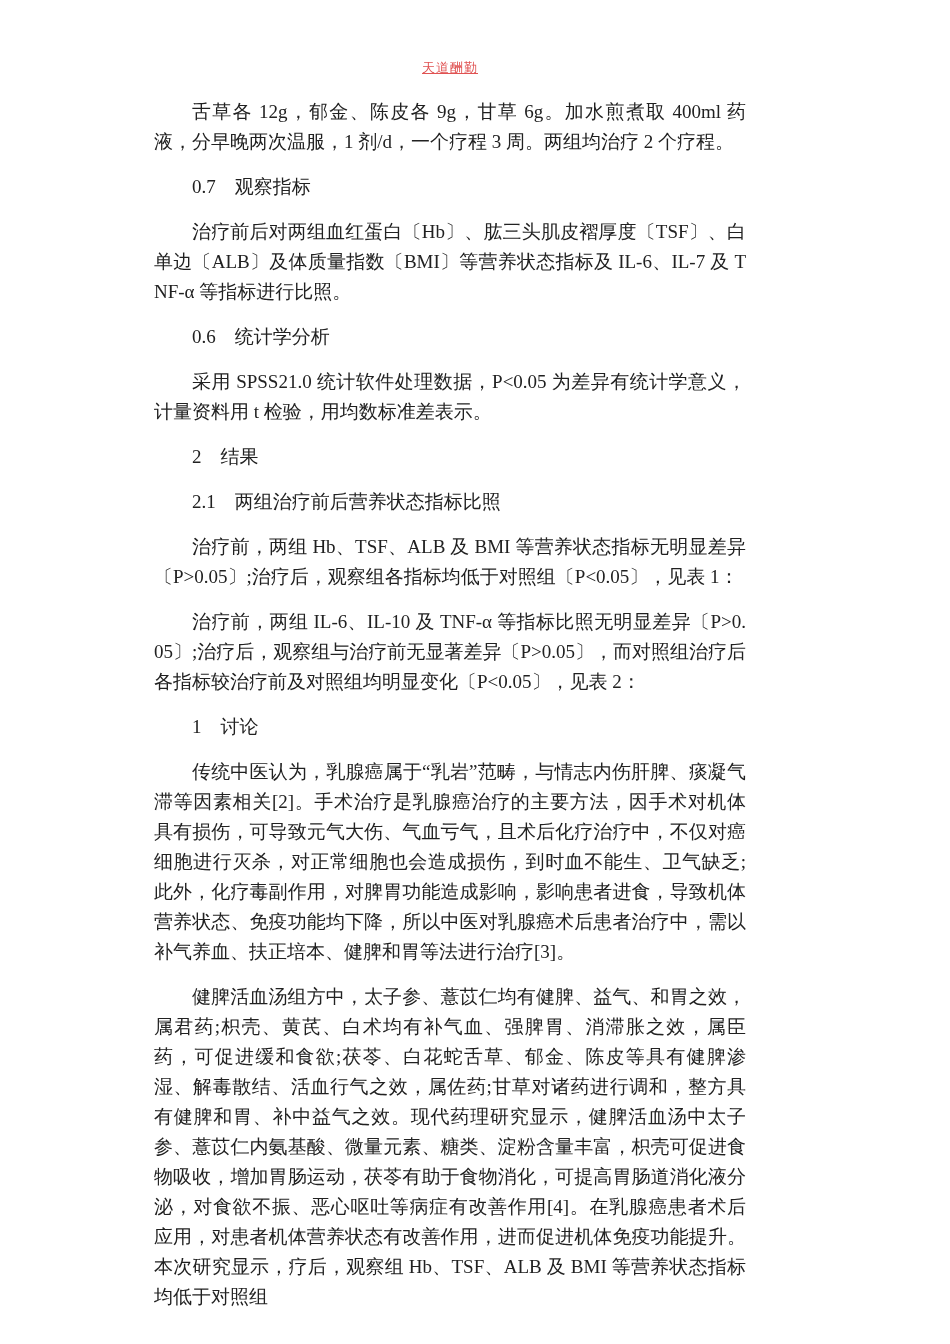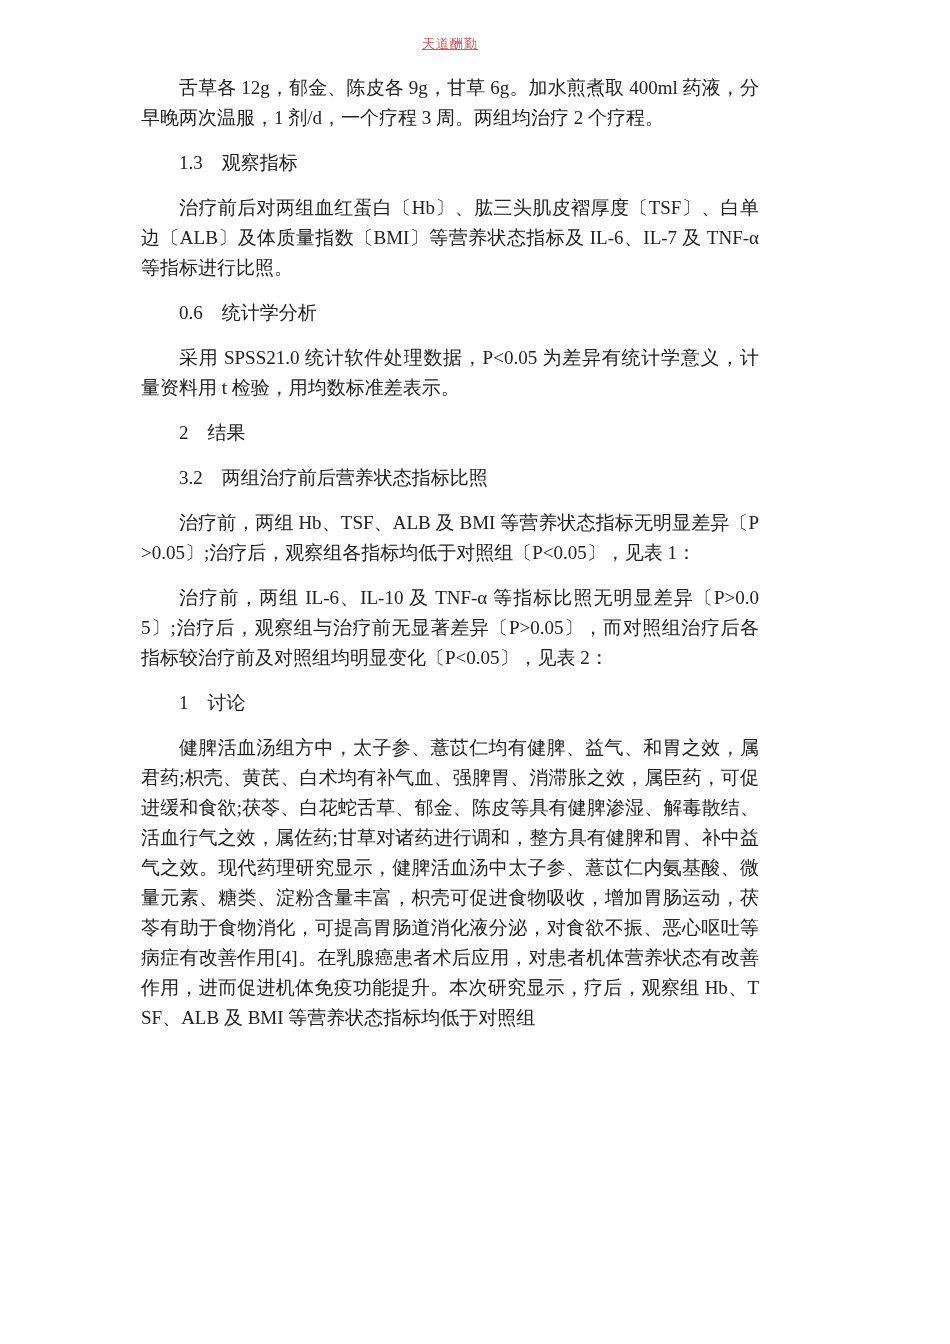--- a/index.html
+++ b/index.html
@@ -11,58 +11,59 @@
     width: 950px;
     height: 1344px;
     overflow: hidden;
     font-family: "Liberation Serif", "DejaVu Serif", serif;
     color: #212121;
   }
   .page {
     box-sizing: border-box;
     width: 900px;
     height: 1344px;
-    padding: 34px 137px 0 137px;
+    padding: 58px 137px 0 137px;
   }
   .watermark-row {
     text-align: center;
     margin-bottom: 20px;
   }
   .watermark-link {
     font-size: 13px;
     letter-spacing: 1px;
     text-decoration: underline;
     cursor: pointer;
   }
   .doc-body p {
     font-size: 19px;
     line-height: 30px;
-    margin: 15px 4px;
+    margin: 15px 17px;
     text-align: justify;
     text-indent: 2em;
     word-break: break-all;
   }
   .doc-body p.heading {
     text-align: left;
   }
 </style>
 </head>
 <body style="color: rgb(33, 33, 33); background: rgb(255, 255, 255);">
 
 <div class="page">
   <div class="watermark-row">
     <span class="watermark-link" style="color: rgb(224, 82, 82);">天道酬勤</span>
   </div>
   <div class="doc-body">
 
   <p class="body">舌草各 12g，郁金、陈皮各 9g，甘草 6g。加水煎煮取 400ml 药液，分早晚两次温服，1 剂/d，一个疗程 3 周。两组均治疗 2 个疗程。</p>
-      <p class="heading">1.3　观察指标</p>
+      <p class="heading">0.7　观察指标</p>
       <p class="body">治疗前后对两组血红蛋白〔Hb〕、肱三头肌皮褶厚度〔TSF〕、白单边〔ALB〕及体质量指数〔BMI〕等营养状态指标及 IL-6、IL-7 及 TNF-α 等指标进行比照。</p>
       <p class="heading">0.6　统计学分析</p>
       <p class="body">采用 SPSS21.0 统计软件处理数据，P&lt;0.05 为差异有统计学意义，计量资料用 t 检验，用均数标准差表示。</p>
       <p class="heading">2　结果</p>
-      <p class="heading">3.2　两组治疗前后营养状态指标比照</p>
+      <p class="heading">2.1　两组治疗前后营养状态指标比照</p>
       <p class="body">治疗前，两组 Hb、TSF、ALB 及 BMI 等营养状态指标无明显差异〔P&gt;0.05〕;治疗后，观察组各指标均低于对照组〔P&lt;0.05〕，见表 1：</p>
       <p class="body">治疗前，两组 IL-6、IL-10 及 TNF-α 等指标比照无明显差异〔P&gt;0.05〕;治疗后，观察组与治疗前无显著差异〔P&gt;0.05〕，而对照组治疗后各指标较治疗前及对照组均明显变化〔P&lt;0.05〕，见表 2：</p>
       <p class="heading">1　讨论</p>
+      <p class="body">传统中医认为，乳腺癌属于“乳岩”范畴，与情志内伤肝脾、痰凝气滞等因素相关[2]。手术治疗是乳腺癌治疗的主要方法，因手术对机体具有损伤，可导致元气大伤、气血亏气，且术后化疗治疗中，不仅对癌细胞进行灭杀，对正常细胞也会造成损伤，到时血不能生、卫气缺乏;此外，化疗毒副作用，对脾胃功能造成影响，影响患者进食，导致机体营养状态、免疫功能均下降，所以中医对乳腺癌术后患者治疗中，需以补气养血、扶正培本、健脾和胃等法进行治疗[3]。</p>
       <p class="body">健脾活血汤组方中，太子参、薏苡仁均有健脾、益气、和胃之效，属君药;枳壳、黄芪、白术均有补气血、强脾胃、消滞胀之效，属臣药，可促进缓和食欲;茯苓、白花蛇舌草、郁金、陈皮等具有健脾渗湿、解毒散结、活血行气之效，属佐药;甘草对诸药进行调和，整方具有健脾和胃、补中益气之效。现代药理研究显示，健脾活血汤中太子参、薏苡仁内氨基酸、微量元素、糖类、淀粉含量丰富，枳壳可促进食物吸收，增加胃肠运动，茯苓有助于食物消化，可提高胃肠道消化液分泌，对食欲不振、恶心呕吐等病症有改善作用[4]。在乳腺癌患者术后应用，对患者机体营养状态有改善作用，进而促进机体免疫功能提升。本次研究显示，疗后，观察组 Hb、TSF、ALB 及 BMI 等营养状态指标均低于对照组</p>
     </div>
 </div>
 
 </body></html>

